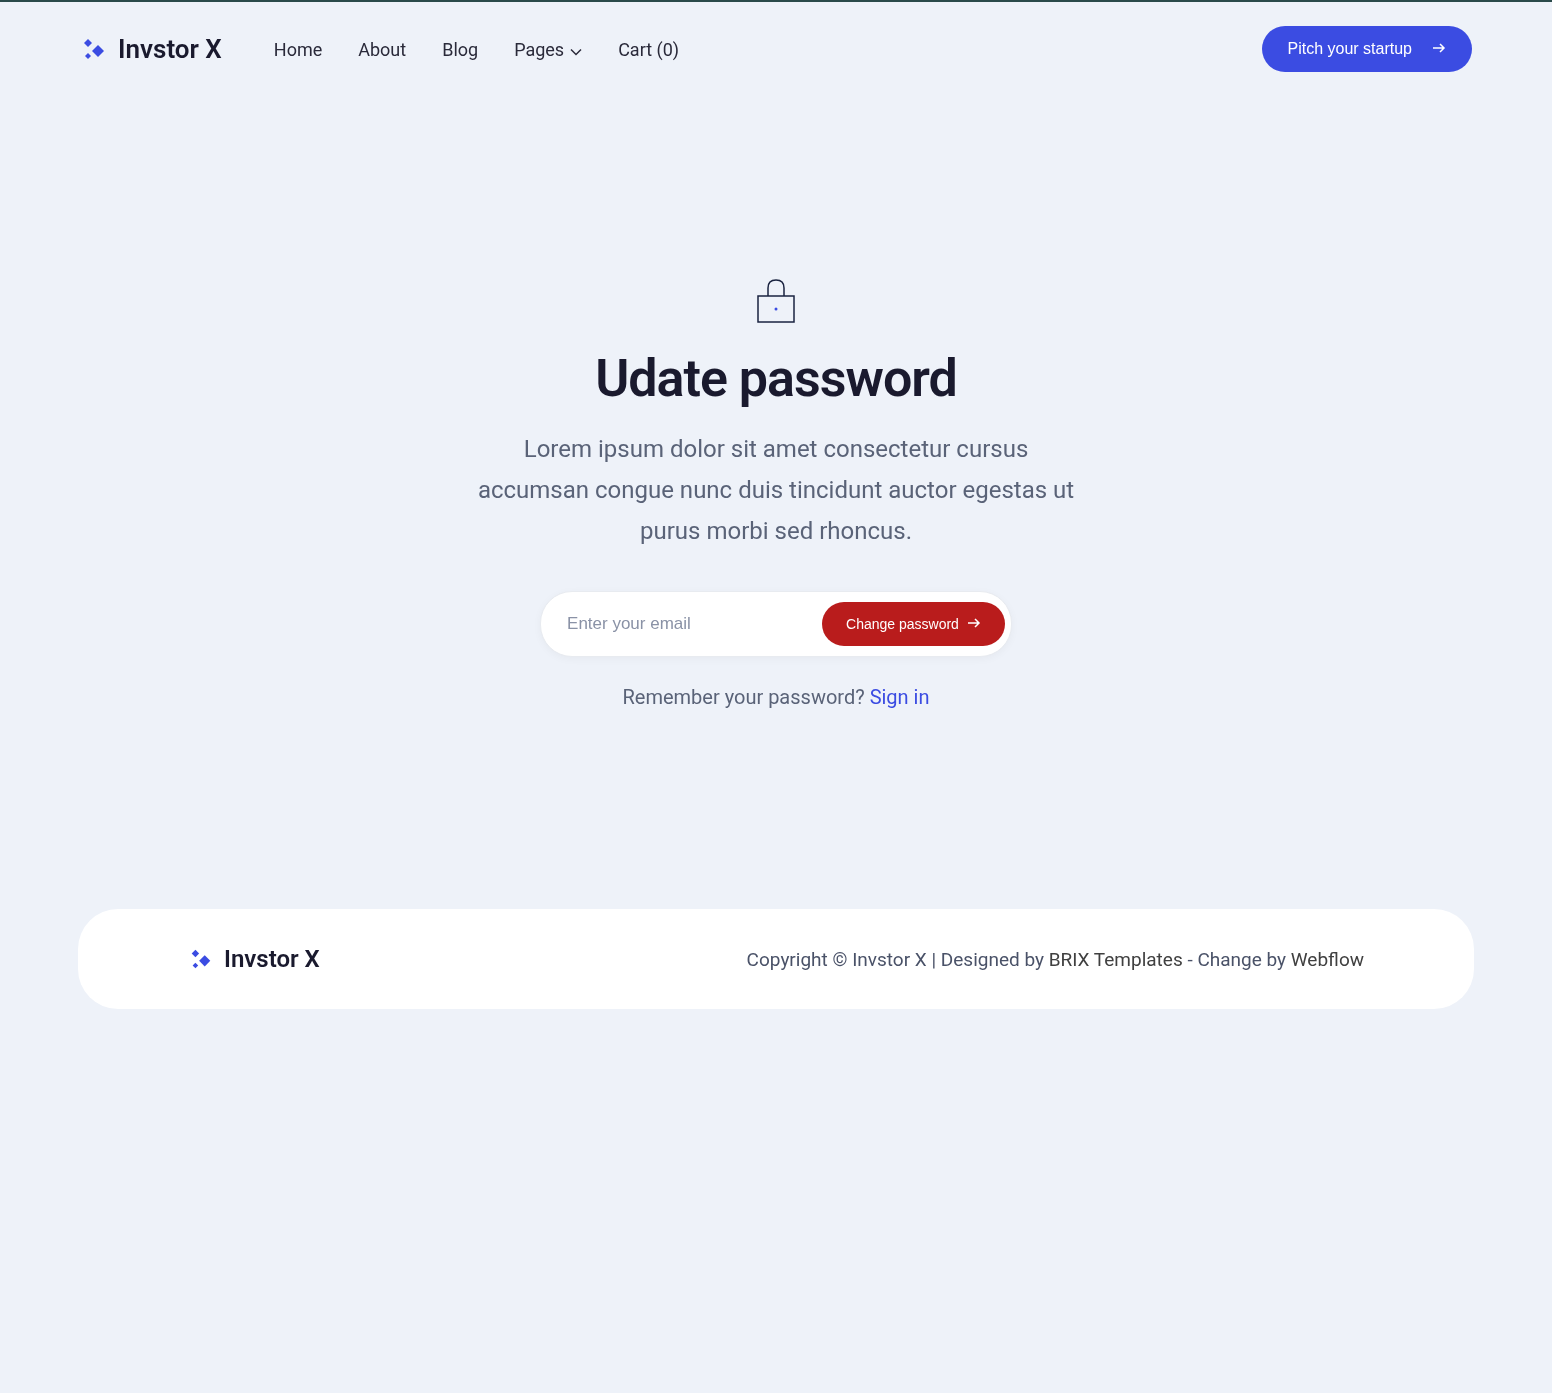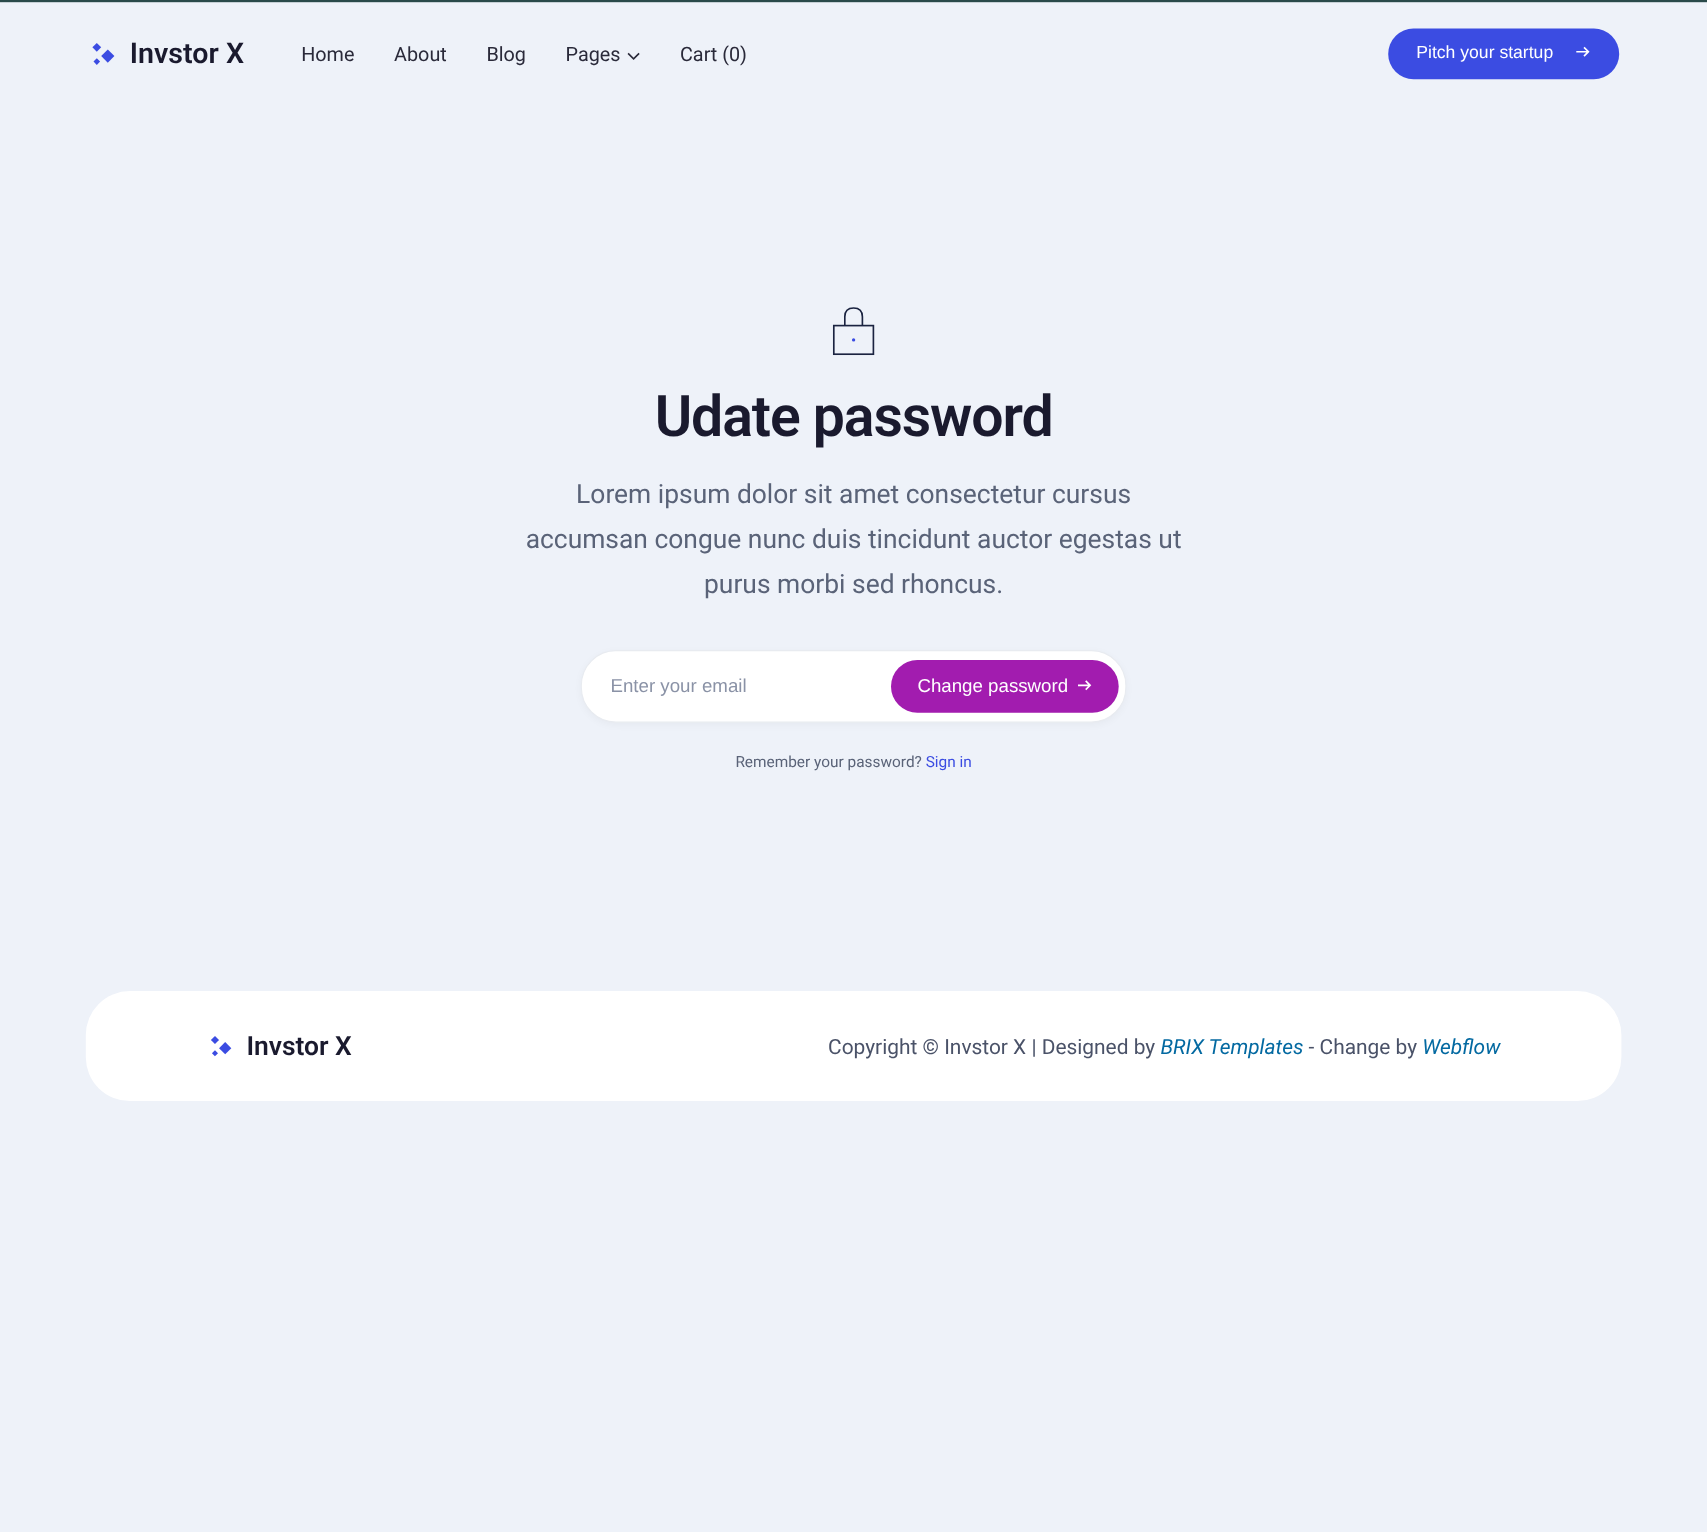--- a/index.html
+++ b/index.html
@@ -112,34 +112,34 @@
       padding: 16px 20px;
       font-size: 17px;
       background: transparent;
       min-width: 240px;
       color: #1a1a2e;
     }
     .email-input::placeholder {
       color: #8a92a6;
     }
     .change-btn {
-      background-color: #a21caf;
+      background-color: #b91c1c;
       color: white;
       border: none;
       padding: 14px 24px;
       border-radius: 26px;
-      font-size: 17px;
+      font-size: 14px;
       font-weight: 400;
       cursor: pointer;
       display: flex;
       align-items: center;
       gap: 8px;
     }
     .remember-text {
-      font-size: 14px;
+      font-size: 20px;
       color: #5a6378;
     }
     .signin-link {
       color: #3b4ce2;
       text-decoration: none;
       cursor: pointer;
     }
     .footer {
       background: white;
       border-radius: 40px;
@@ -155,24 +155,23 @@
       gap: 10px;
       font-size: 24px;
       font-weight: 600;
       color: #1a1a2e;
     }
     .footer-text {
       font-size: 19px;
       color: #4a5268;
     }
     .footer-link {
-      color: #0369a1;
+      color: #404040;
       text-decoration: none;
       cursor: pointer;
-      font-style: italic;
     }
     .arrow-icon {
       display: inline-block;
     }
   </style>
 </head>
 <body>
 
 <header class="header">
   <div class="header-left">

